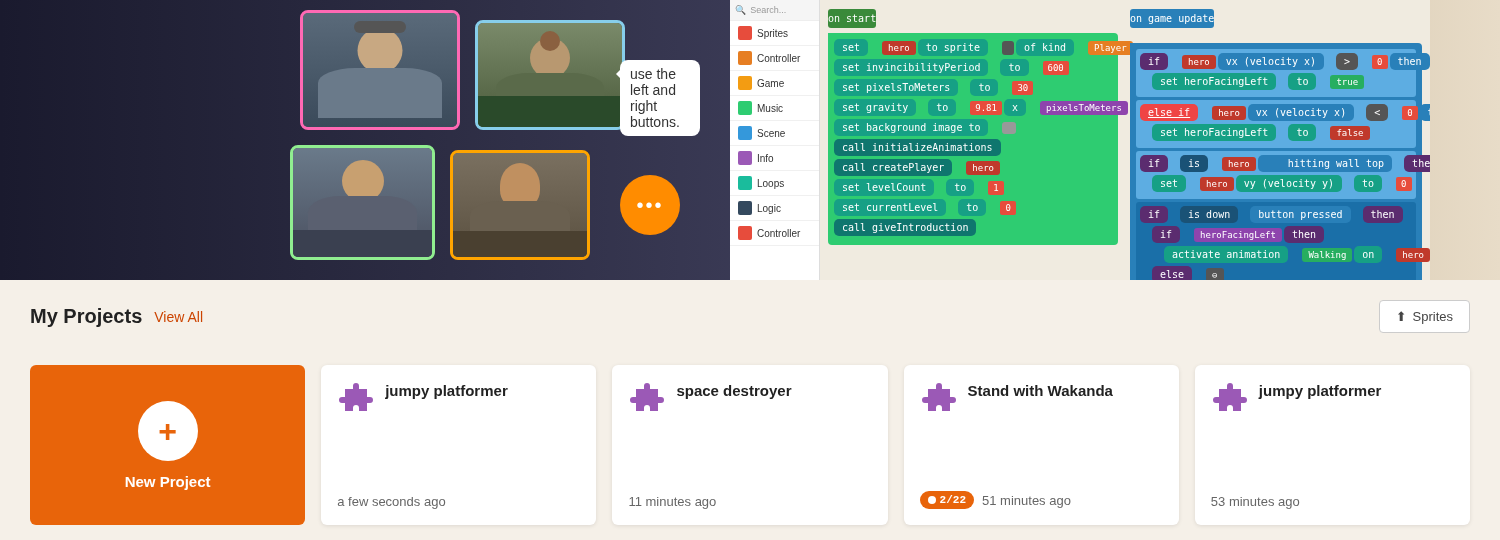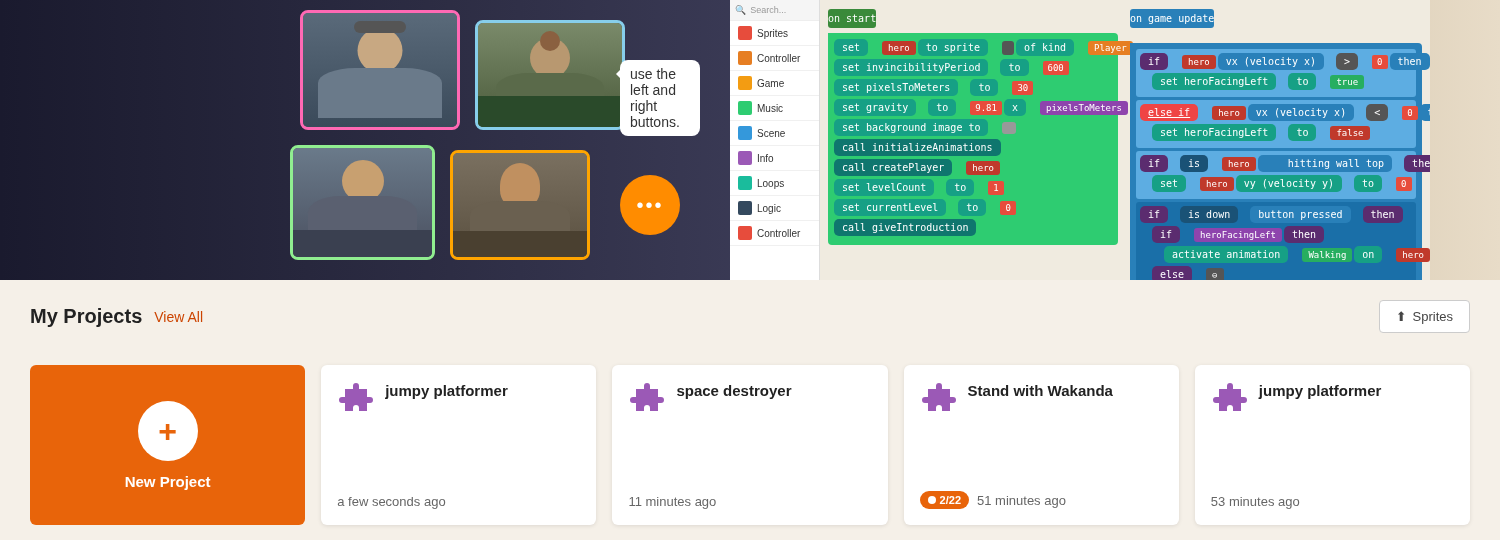--- a/index.html
+++ b/index.html
@@ -383,20 +383,21 @@
     .progress-badge {
       background: #e8640a;
       color: white;
       padding: 3px 8px;
       border-radius: 12px;
       font-size: 11px;
       font-weight: bold;
       display: inline-flex;
       align-items: center;
       gap: 4px;
+      font-family: Liberation Mono, monospace;
     }
 
     .progress-row {
       display: flex;
       align-items: center;
       gap: 8px;
       margin-top: auto;
       padding-top: 12px;
     }
 

